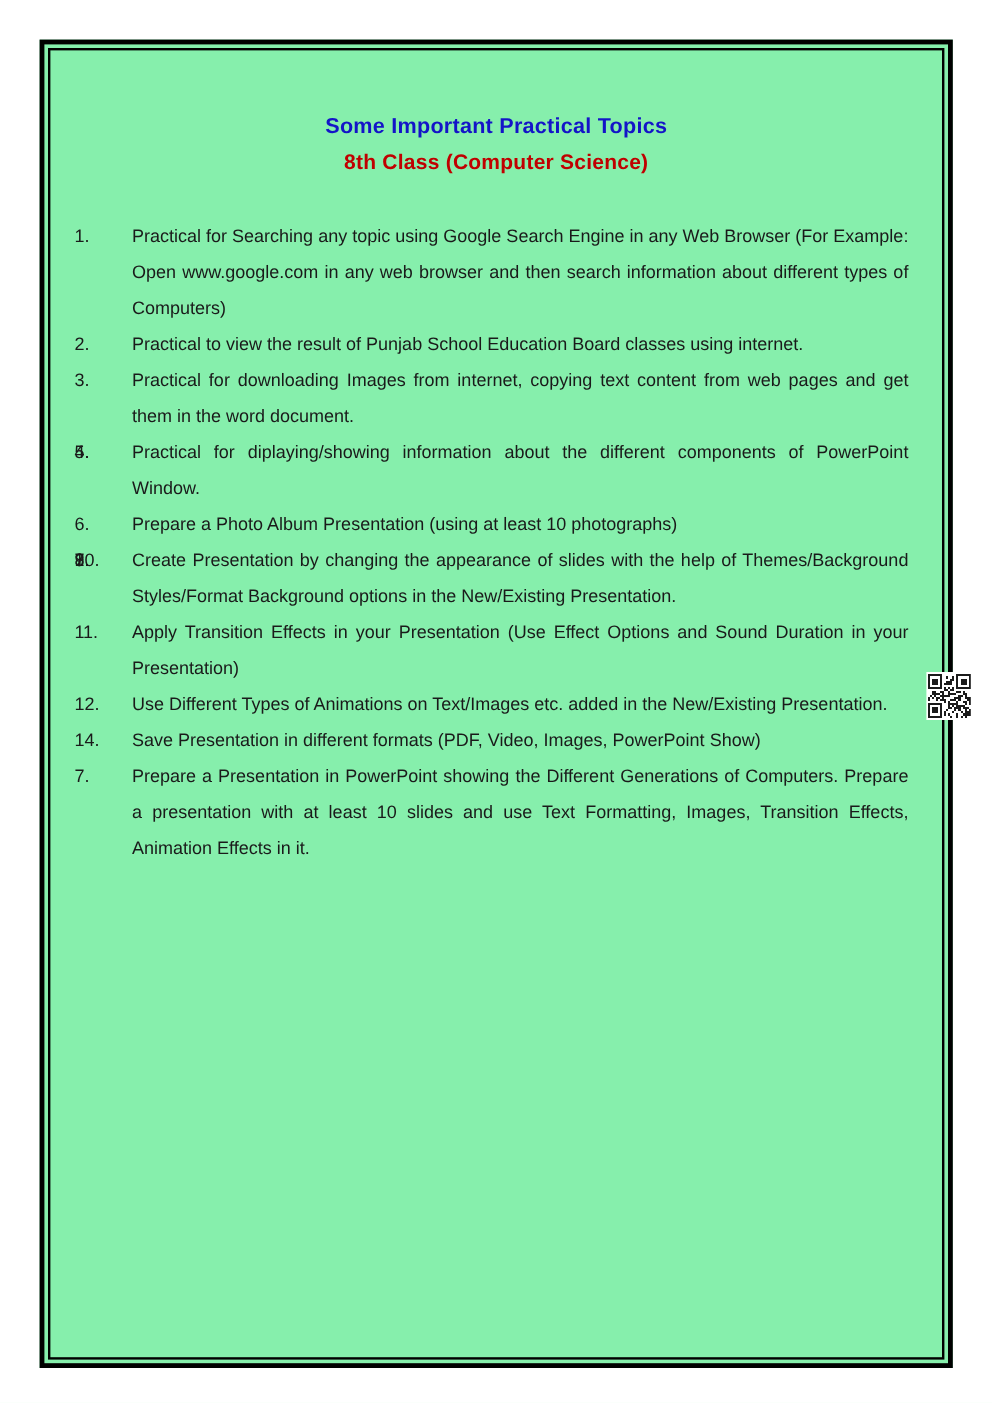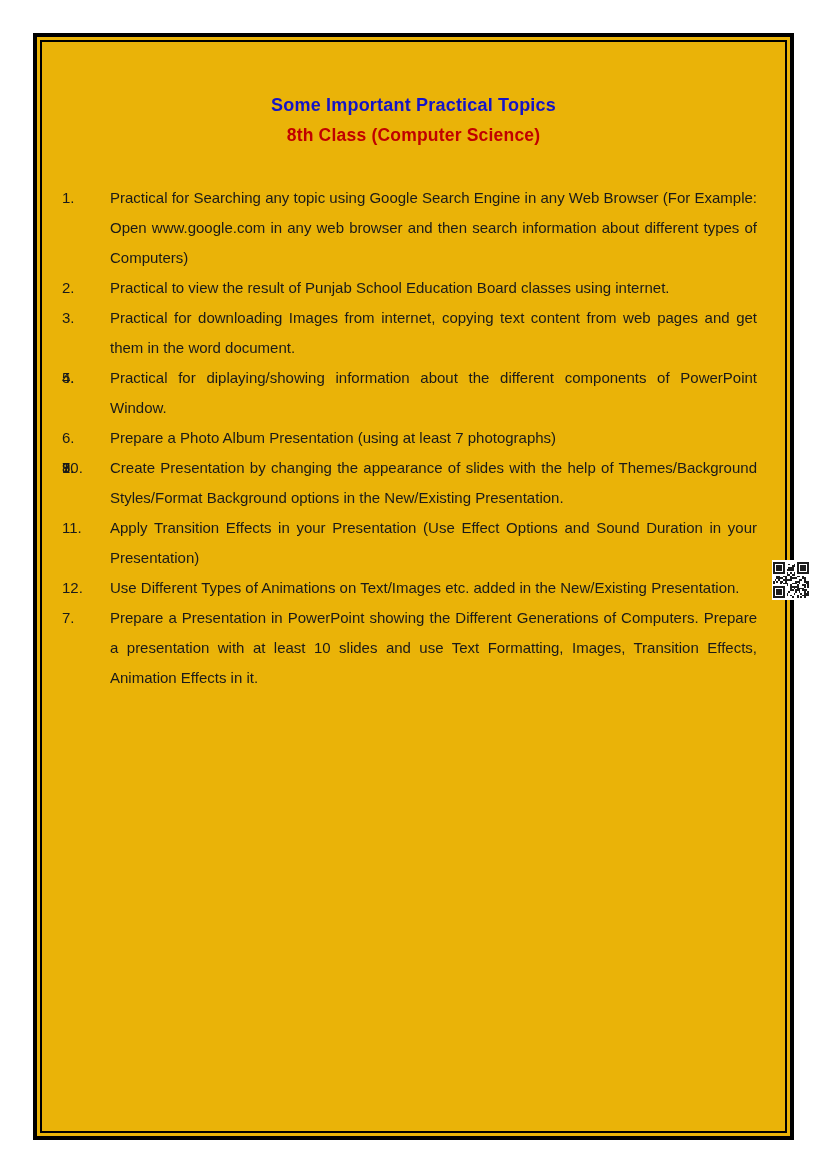--- a/index.html
+++ b/index.html
@@ -10,21 +10,21 @@
     font-family: "Liberation Sans", sans-serif;
     color: #1a1a1a;
     overflow: hidden;
   }
   .frame-outer {
     position: absolute;
     left: 33px; top: 33px;
     width: 761px; height: 1107px;
     border: 4px solid #000;
     padding: 3px;
-    background: #eab308;
+    background: #86efac;
   }
   .frame-inner {
     width: 100%; height: 100%;
     border: 2px solid #000;
     padding: 48px 0 0 0;
     overflow: hidden;
   }
   .doc-title {
     text-align: center;
     font-weight: bold;
@@ -100,21 +100,21 @@
       </li>
       <li class="item">
         <span class="num">4.</span>
       </li>
       <li class="item">
         <span class="num">5.</span>
         <span class="txt">Practical for diplaying/showing information about the different components of PowerPoint Window.</span>
       </li>
       <li class="item">
         <span class="num">6.</span>
-        <span class="txt">Prepare a Photo Album Presentation (using at least 7 photographs)</span>
+        <span class="txt">Prepare a Photo Album Presentation (using at least 10 photographs)</span>
       </li>
       <li class="item">
         <span class="num">7.</span>
       </li>
       <li class="item">
         <span class="num">8.</span>
       </li>
       <li class="item">
         <span class="num">9.</span>
       </li>
@@ -122,20 +122,24 @@
         <span class="num">10.</span>
         <span class="txt">Create Presentation by changing the appearance of slides with the help of Themes/Background Styles/Format Background options in the New/Existing Presentation.</span>
       </li>
       <li class="item">
         <span class="num">11.</span>
         <span class="txt">Apply Transition Effects in your Presentation (Use Effect Options and Sound Duration in your Presentation)</span>
       </li>
       <li class="item">
         <span class="num">12.</span>
         <span class="txt">Use Different Types of Animations on Text/Images etc. added in the New/Existing Presentation.</span>
+      </li>
+      <li class="item">
+        <span class="num">14.</span>
+        <span class="txt">Save Presentation in different formats (PDF, Video, Images, PowerPoint Show)</span>
       </li>
       <li class="item">
         <span class="num">7.</span>
         <span class="txt">Prepare a Presentation in PowerPoint showing the Different Generations of Computers. Prepare a presentation with at least 10 slides and use Text Formatting, Images, Transition Effects, Animation Effects in it.</span>
       </li>
     </ol>
   </div>
 </div>
 
 <div class="qr">

